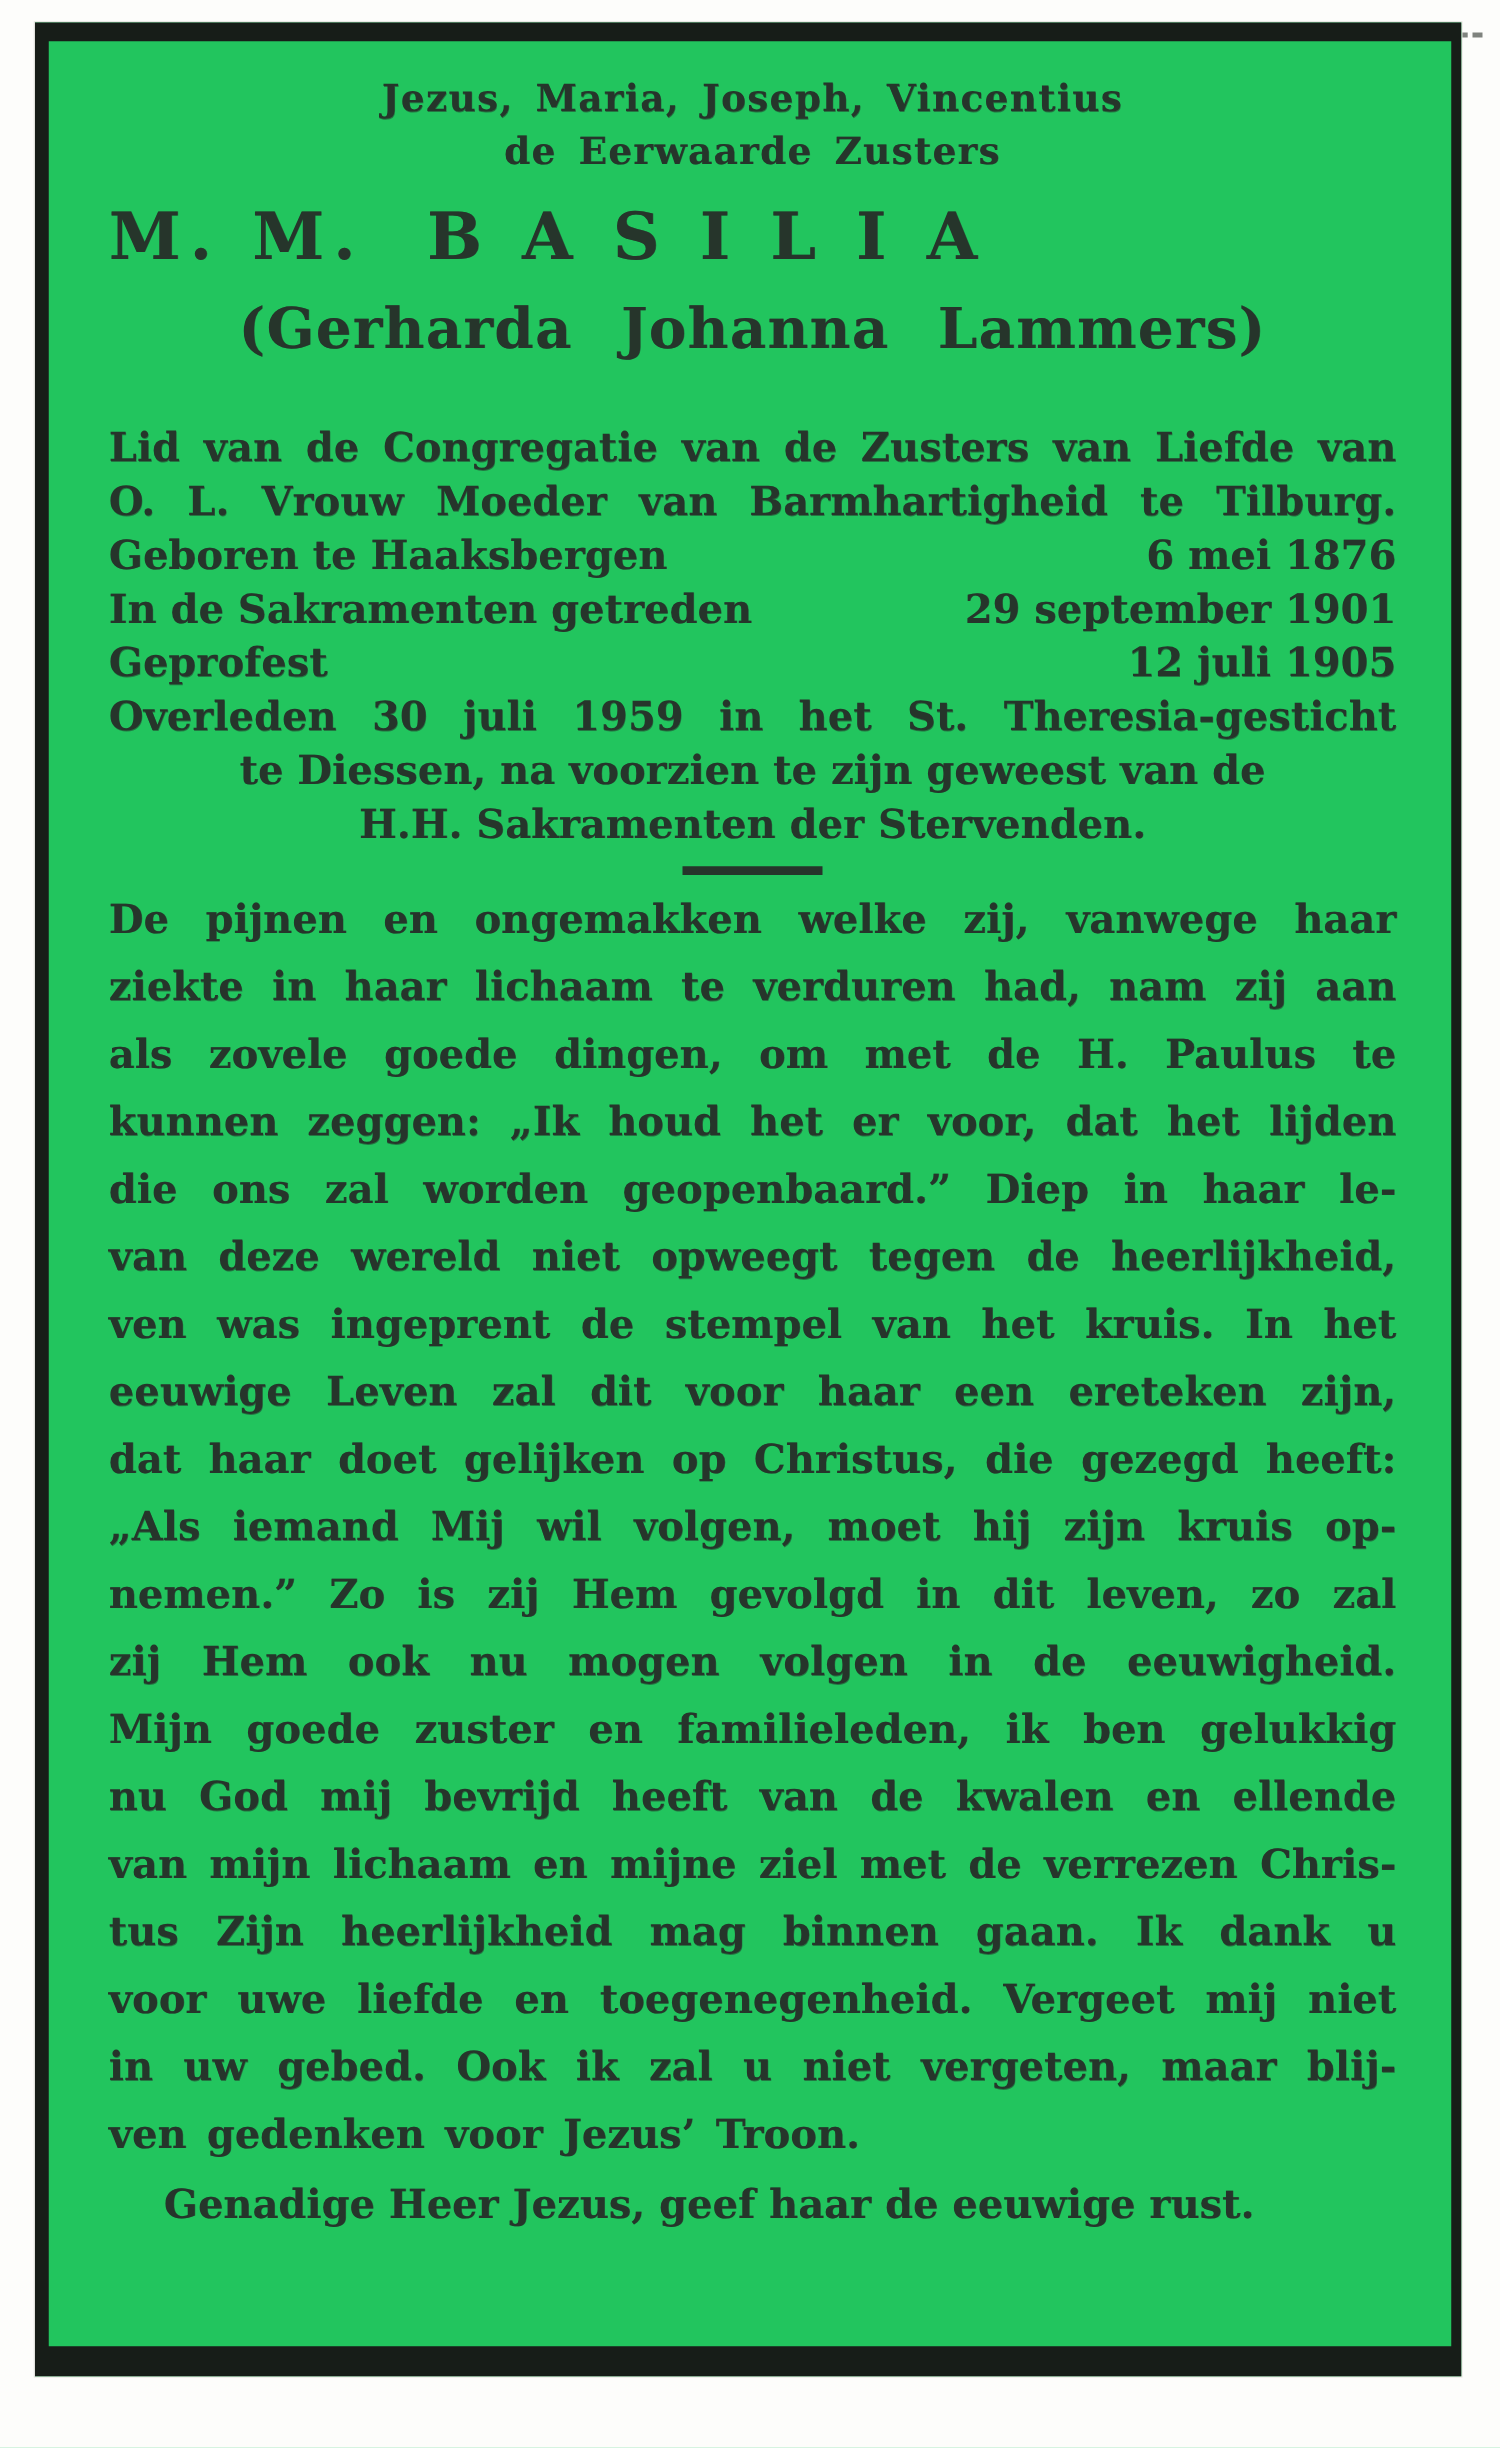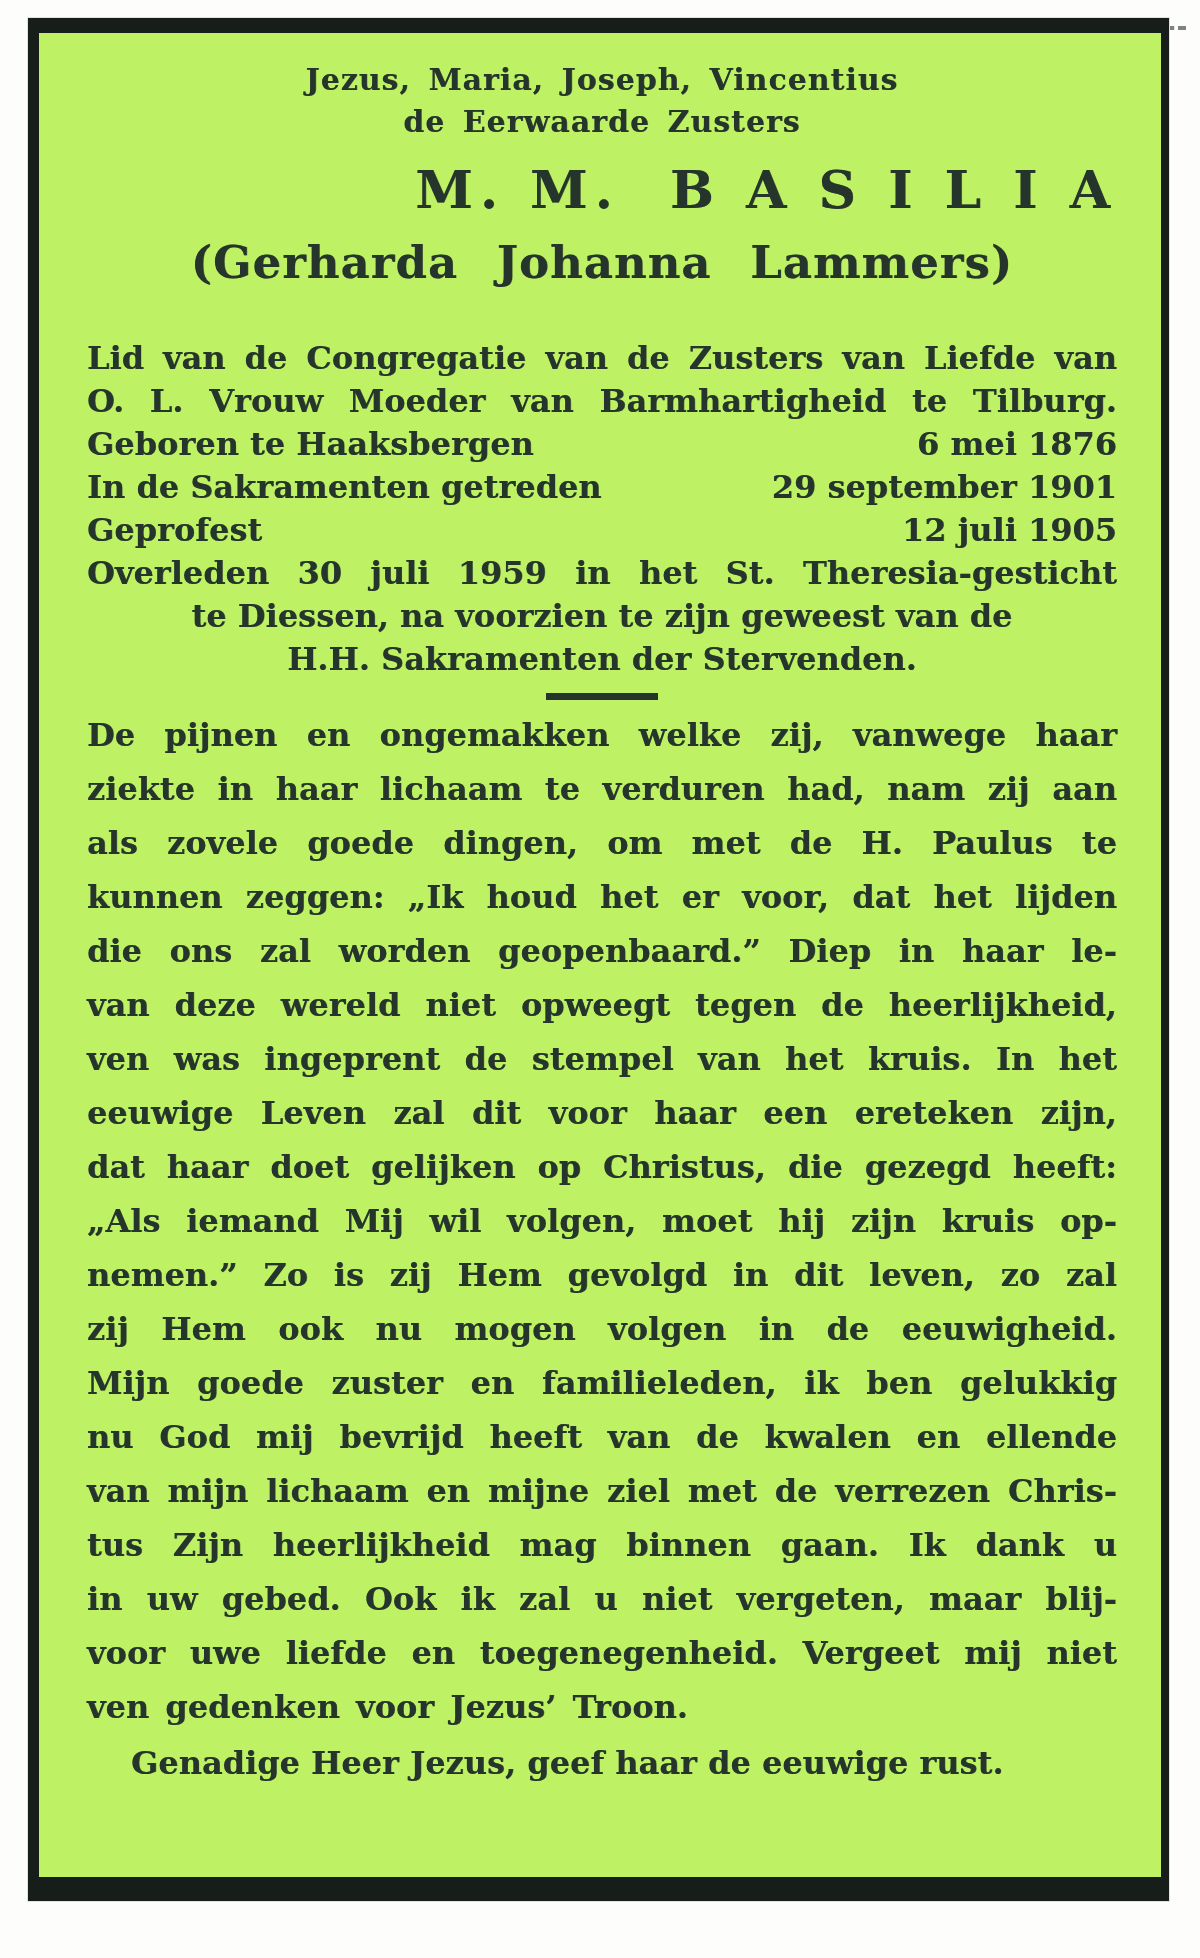--- a/index.html
+++ b/index.html
@@ -27,21 +27,21 @@
   }
   .card {
     position: absolute;
     left: 28px;
     top: 18px;
     width: 1122px;
     height: 1844px;
     border-style: solid;
     border-color: #171d18;
     border-width: 15px 8px 24px 11px;
-    background: #bef264;
+    background: #22c55e;
     overflow: hidden;
     box-shadow: 0 0 0 1px #e3e3de;
   }
   .content {
     padding: 26px 44px 0 48px;
     color: #26352b;
     font-weight: 700;
     text-shadow: 0.4px 0.4px 0 rgba(38,53,43,0.55);
   }
   
@@ -49,21 +49,21 @@
     font-size: 30px;
     line-height: 42px;
     text-align: center;
     letter-spacing: 1px;
     word-spacing: 6px;
   }
   .title {
     margin-top: 16px;
     font-size: 52px;
     line-height: 62px;
-    text-align: right;
+    text-align: left;
     letter-spacing: 7px;
     white-space: pre;
   }
   .birthname {
     margin-top: 14px;
     font-size: 45px;
     line-height: 56px;
     text-align: center;
     word-spacing: 22px;
     letter-spacing: 1px;
@@ -157,22 +157,22 @@
         <div class="jline">„Als iemand Mij wil volgen, moet hij zijn kruis op-</div>
         <div class="jline">nemen.” Zo is zij Hem gevolgd in dit leven, zo zal</div>
         <div class="jline">zij Hem ook nu mogen volgen in de eeuwigheid.</div>
       </div>
 
       <div class="bodytxt" style="margin-top:0;">
         <div class="jline">Mijn goede zuster en familieleden, ik ben gelukkig</div>
         <div class="jline">nu God mij bevrijd heeft van de kwalen en ellende</div>
         <div class="jline">van mijn lichaam en mijne ziel met de verrezen Chris-</div>
         <div class="jline">tus Zijn heerlijkheid mag binnen gaan. Ik dank u</div>
+        <div class="jline">voor uwe liefde en toegenegenheid. Vergeet mij niet</div>
         <div class="jline">in uw gebed. Ook ik zal u niet vergeten, maar blij-</div>
-        <div class="jline">voor uwe liefde en toegenegenheid. Vergeet mij niet</div>
         <div class="lline">ven gedenken voor Jezus’ Troon.</div>
       </div>
 
       <div class="closing">Genadige Heer Jezus, geef haar de eeuwige rust.</div>
 
     </div>
   </div>
 </div>
 
 </body></html>

